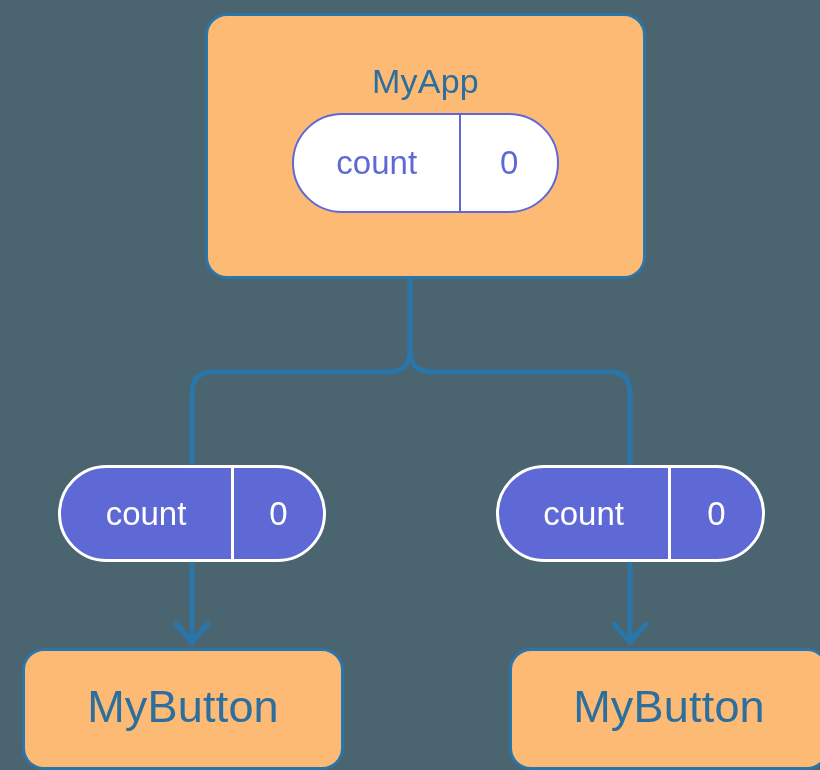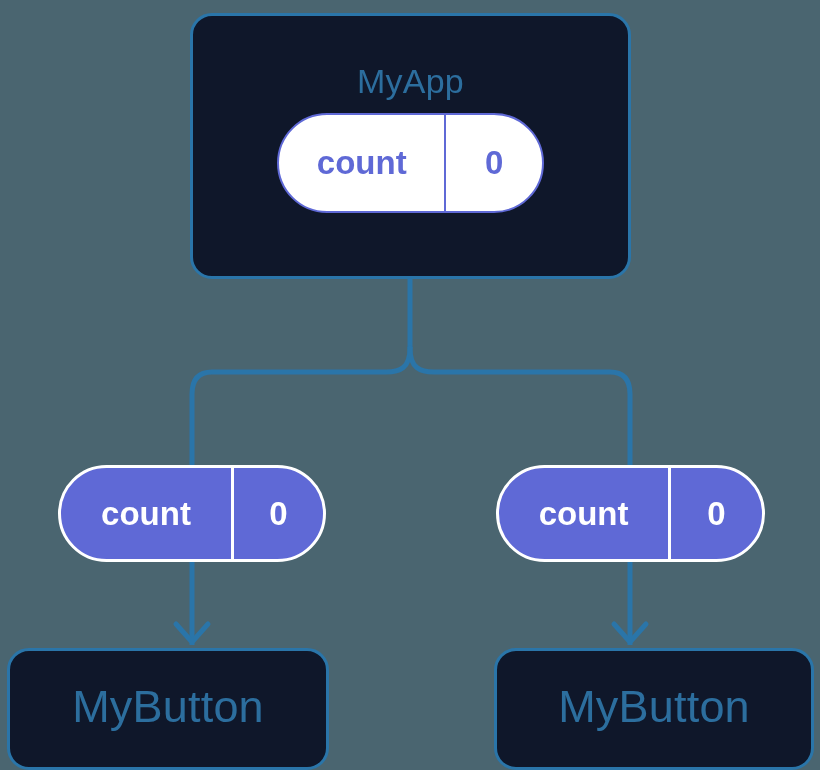--- a/index.html
+++ b/index.html
@@ -27,24 +27,25 @@
     left: 0;
     top: 0;
     width: 820px;
     height: 770px;
     pointer-events: none;
   }
 
   
   .component-box {
     position: absolute;
-    background: #0f172a;
+    background: #fdba74;
     border: 3px solid #2a75a9;
     border-radius: 22px;
     box-sizing: border-box;
+    margin-left: 15px;
   }
 
   .box-title {
     color: #2c6e9e;
     font-size: 34px;
     font-weight: 400;
     text-align: center;
     letter-spacing: 0.2px;
     white-space: nowrap;
   }
@@ -70,21 +71,21 @@
     box-sizing: border-box;
     border-radius: 999px;
     overflow: hidden;
   }
   .capsule-key,
   .capsule-value {
     display: flex;
     align-items: center;
     justify-content: center;
     font-size: 33px;
-    font-weight: 700;
+    font-weight: 400;
     box-sizing: border-box;
     white-space: nowrap;
   }
 
   
   .state-capsule.outline {
     border: 2px solid #5f69d6;
     background: #ffffff;
   }
   .state-capsule.outline .capsule-key,

